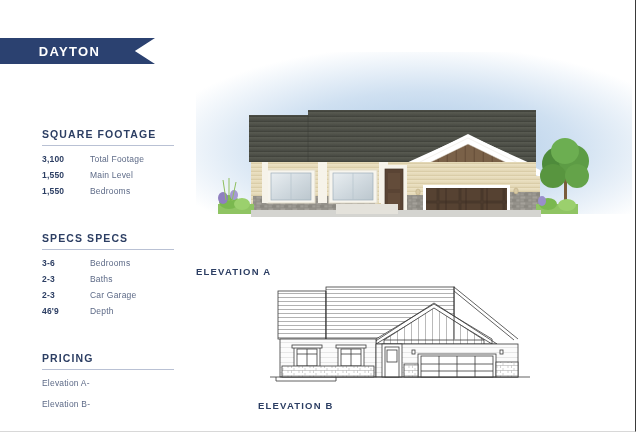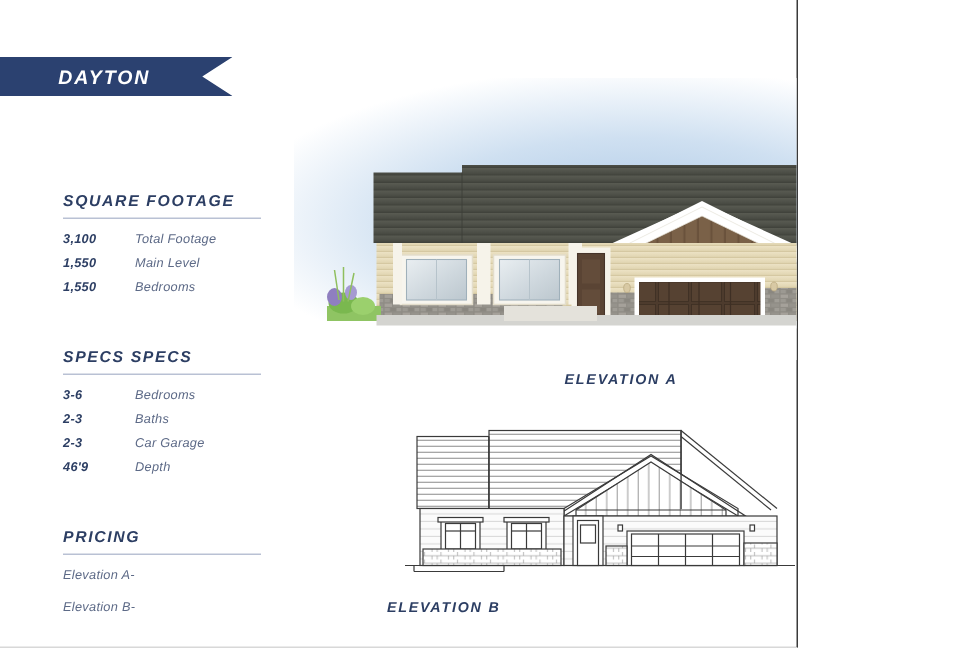--- a/index.html
+++ b/index.html
@@ -13,28 +13,27 @@
     height: 432px;
     position: relative;
     overflow: hidden;
     font-family: "Liberation Sans", sans-serif;
     color: #2c3e63;
   }
 
   .page {
     position: absolute;
     left: 0; top: 0;
-    width: 532px;
+    width: 636px;
     height: 432px;
     background: #ffffff;
     border-right: 1px solid #3a3a3a;
     border-bottom: 1px solid #d8d8d8;
     box-sizing: border-box;
     overflow: hidden;
-    font-style: italic;
   }
 
   
   .ribbon {
     position: absolute;
     left: 0;
     top: 38px;
     width: 155px;
     height: 26px;
     background: #2b4170;
@@ -103,23 +102,23 @@
     left: 196px;
     top: 52px;
     width: 436px;
     height: 188px;
   }
   .elev-a-svg { display: block; width: 436px; height: 188px; }
 
   .elev-a-caption {
     position: absolute;
     left: 196px;
-    top: 248px;
+    top: 266px;
     width: 436px;
-    text-align: center;
+    text-align: left;
     font-size: 9.5px;
     font-weight: bold;
     letter-spacing: 1.2px;
     color: #2c3e63;
   }
 
   
   .elev-b-wrap {
     position: absolute;
     left: 258px;

